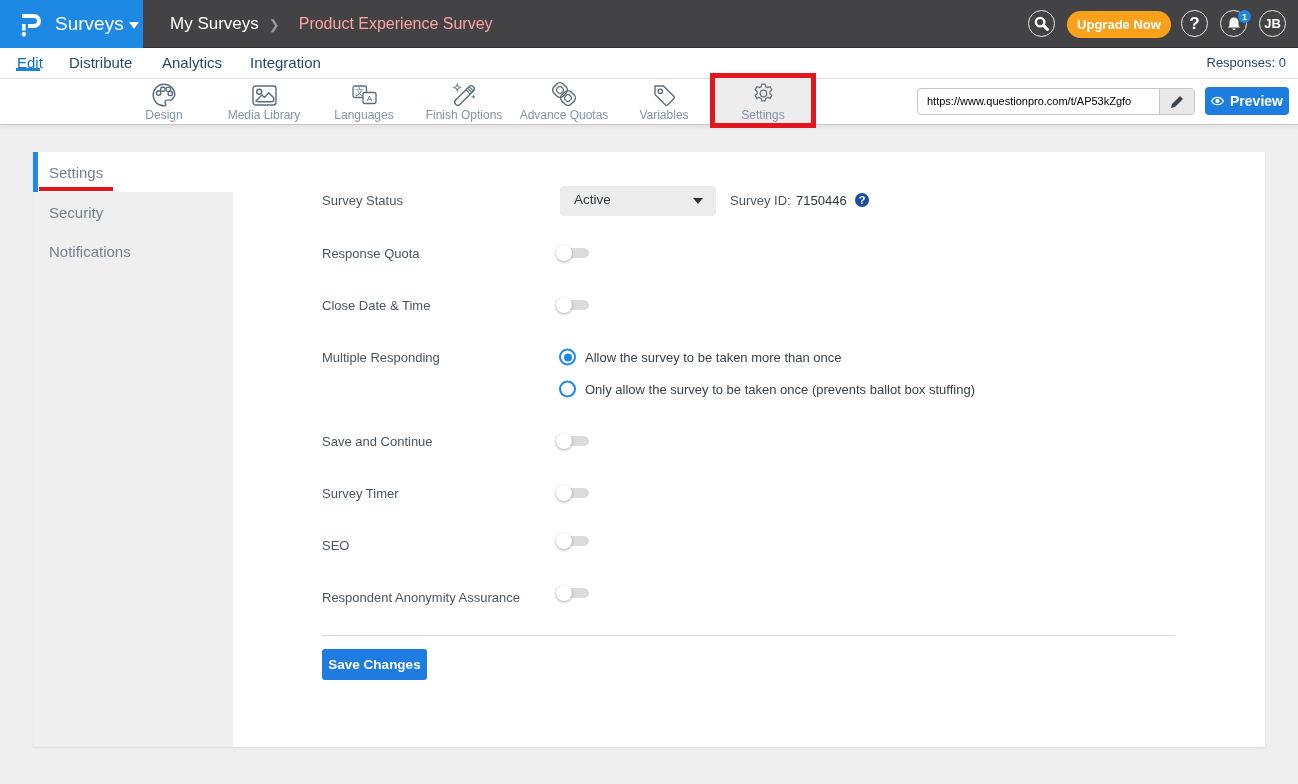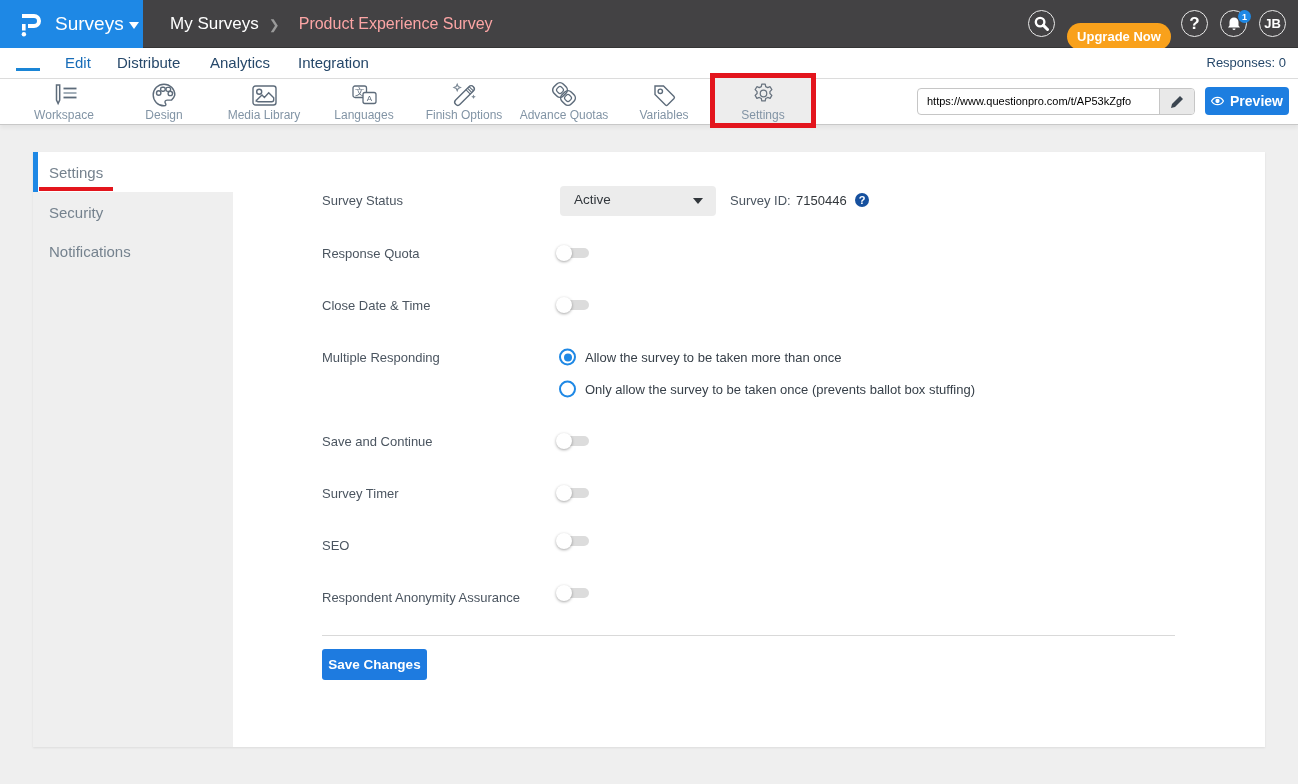--- a/index.html
+++ b/index.html
@@ -10,25 +10,25 @@
 .topbar { position:absolute; left:0; top:0; width:1298px; height:48px; background:#434244; border-bottom:1px solid #353535; box-sizing:border-box; }
 .logobox { position:absolute; left:0; top:0; width:143px; height:48px; background:#1e88e5; display:flex; align-items:center; }
 .logobox svg { margin-left:20px; }
 .logotxt { color:#fff; font-size:19px; margin-left:10px; }
 .logocaret { width:0; height:0; border-left:5.5px solid transparent; border-right:5.5px solid transparent; border-top:7px solid #fff; margin-left:5px; margin-top:2px; }
 .crumb { position:absolute; left:170px; top:0; height:48px; display:flex; align-items:center; }
 .crumb .c1 { color:#ffffff; font-size:17px; }
 .crumb .sep { color:#9a9a9a; font-size:13px; margin-left:10px; margin-right:19px; }
 .crumb .c2 { color:#fca5a5; font-size:16px; }
 .circbtn { position:absolute; top:10px; width:27px; height:27px; border-radius:50%; border:1px solid #eaeaea; display:flex; align-items:center; justify-content:center; color:#fff; }
-.upgrade { position:absolute; left:1067px; top:10.5px; width:104px; height:27px; background:#f9a11b; border-radius:14px; color:#fff; font-weight:bold; font-size:13px; display:flex; align-items:center; justify-content:center;margin-top:12px; }
+.upgrade { position:absolute; left:1067px; top:10.5px; width:104px; height:27px; background:#f9a11b; border-radius:14px; color:#fff; font-weight:bold; font-size:13px; display:flex; align-items:center; justify-content:center; }
 .badge { position:absolute; top:-1px; right:-5px; width:13px; height:13px; background:#1e88e5; border-radius:50%; color:#fff; font-size:9px; font-weight:bold; display:flex; align-items:center; justify-content:center; }
 
 .tabsrow { position:absolute; left:0; top:48px; width:1298px; height:31px; background:#fff; border-bottom:1px solid #dcdcdc; box-sizing:border-box; }
-.tab { position:absolute; top:0; height:29px; display:flex; align-items:center; font-size:15px; color:#26486a;margin-left:48px; }
+.tab { position:absolute; top:0; height:29px; display:flex; align-items:center; font-size:15px; color:#26486a; }
 .tab.active { color:#176cb8; }
 .editline { position:absolute; left:16px; top:20px; width:24px; height:2.5px; background:#1a85d6; }
 .resp { position:absolute; right:12px; top:0; height:29px; display:flex; align-items:center; font-size:13px; color:#26486a; }
 
 .toolbar { position:absolute; left:0; top:79px; width:1298px; height:46px; background:#fff; border-bottom:1px solid #c8c8c8; box-sizing:border-box; box-shadow:0 3px 4px rgba(0,0,0,0.05); }
 .titem { position:absolute; top:0; width:100px; height:46px; text-align:center; }
 .titem .ic { height:30px; display:flex; align-items:center; justify-content:center; padding-top:2px; }
 .titem .lbl { font-size:12px; color:#8294a5; margin-top:-1px; }
 .settingsbox { position:absolute; left:710px; top:-6px; width:106px; height:55px; border:5px solid #e3151d; background:#ededed; }
 .settingsbox .ic { height:28px; display:flex; align-items:center; justify-content:center; padding-top:3px; }
@@ -98,31 +98,20 @@
 <div class="tabsrow">
   <div class="tab active" style="left:17px;">Edit</div>
   <div class="editline"></div>
   <div class="tab" style="left:69px;">Distribute</div>
   <div class="tab" style="left:162px;">Analytics</div>
   <div class="tab" style="left:250px;">Integration</div>
   <div class="resp">Responses: 0</div>
 </div>
 
 <div class="toolbar">
-  <div class="titem" style="left:14px;">
-    <div class="ic">
-        <svg width="25" height="22" viewBox="0 0 25 22" fill="none" stroke="#5d6b7a" stroke-width="1.5">
-          <path d="M4.5 1 v15 l1.6 3.5 1.6 -3.5 v-15 Z"></path>
-          <line x1="11.5" y1="4.5" x2="24.5" y2="4.5" stroke-width="1.8"></line>
-          <line x1="11.5" y1="9" x2="24.5" y2="9" stroke="#9aa7b3" stroke-width="1.8"></line>
-          <line x1="11.5" y1="13.5" x2="24.5" y2="13.5" stroke-width="1.8"></line>
-        </svg>
-      </div>
-    <div class="lbl">Workspace</div>
-  </div>
   <div class="titem" style="left:114px;">
     <div class="ic">
         <svg width="24" height="24" viewBox="0 0 24 24" fill="none" stroke="#5d6b7a" stroke-width="1.4">
           <path d="M12 1.2 a10.8 10.8 0 1 0 0 21.6 c2.1 0 2.3-1.4 1.5-2.3 -1-1.3-.6-3.4 1.6-3.4 h4.4 a10.8 10.8 0 0 0 3.3 -5.1 A10.8 10.8 0 0 0 12 1.2 Z"></path>
           <circle cx="6.7" cy="10" r="2.2"></circle>
           <rect x="8.6" y="4.2" width="4.6" height="4" rx="1.7"></rect>
           <rect x="14" y="4.4" width="4.6" height="4" rx="1.7"></rect>
           <circle cx="18.3" cy="10.4" r="2.2"></circle>
         </svg>
       </div>

